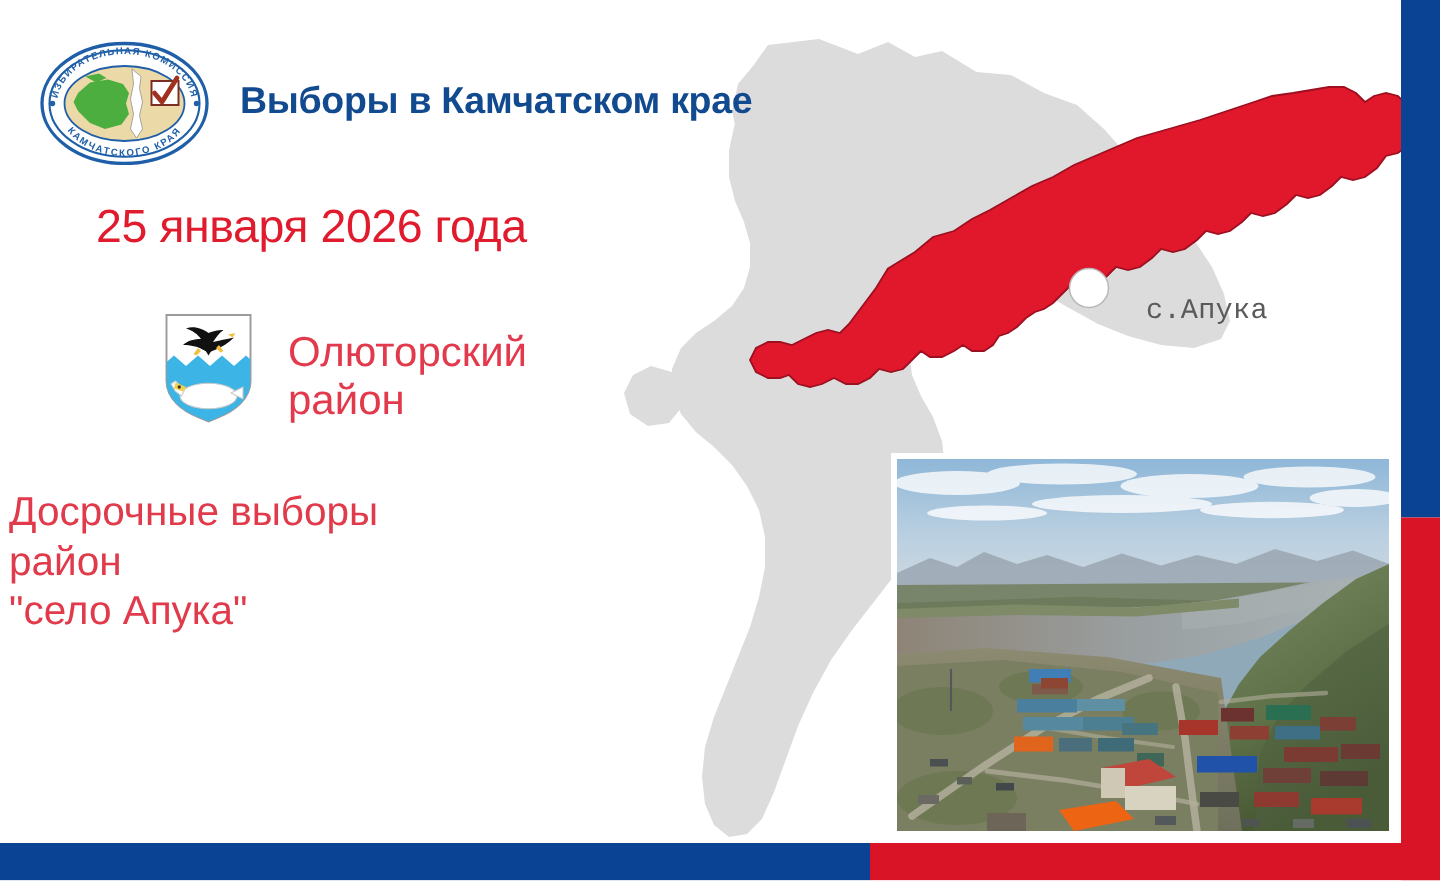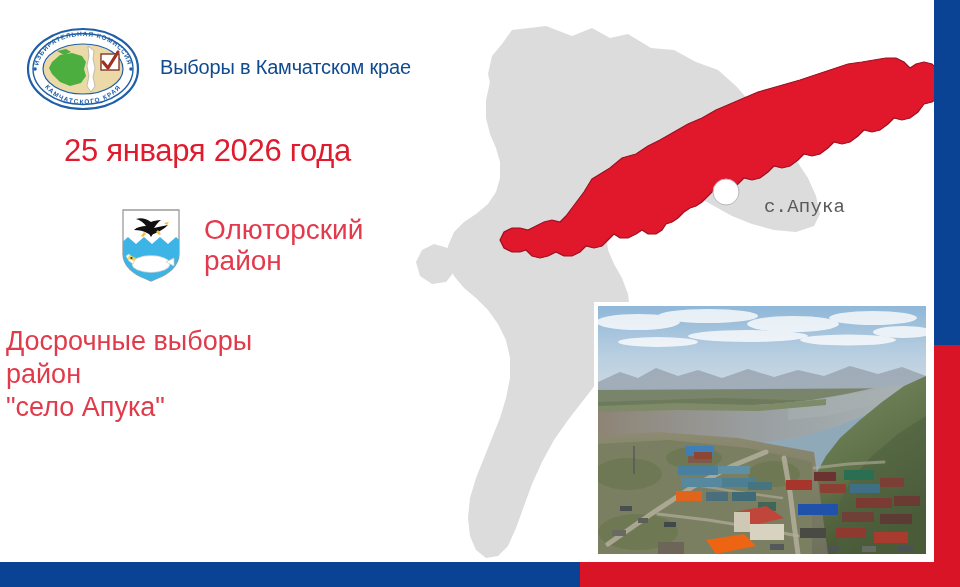--- a/index.html
+++ b/index.html
@@ -52,40 +52,40 @@
   }
 
   
   .header {
     position: absolute; left: 24px; top: 24px;
     display: flex; align-items: center; gap: 18px;
   }
   .logo-wrap { width: 118px; height: 86px; flex: 0 0 auto; }
   .logo-wrap svg { display: block; width: 118px; height: 86px; }
   .header-title {
-    font-size: 20px;
-    font-weight: normal;
+    font-size: 25px;
+    font-weight: bold;
     color: #124a8f;
     white-space: nowrap;
     letter-spacing: -0.2px;
   }
 
   
   .date-line {
     position: absolute; left: 64px; top: 133px;
     font-size: 31px; font-weight: normal;
     color: #e01b2d;
     white-space: nowrap;
     letter-spacing: -0.3px;
   }
 
   
   .district {
-    position: absolute; left: 120px; top: 208px;
-    display: flex; align-items: center; gap: 22px;
+    position: absolute; left: 108px; top: 208px;
+    display: flex; align-items: flex-end; gap: 22px;
   }
   .coa-wrap { width: 62px; height: 74px; flex: 0 0 auto; }
   .coa-wrap svg { display: block; width: 62px; height: 74px; }
   .district-name {
     font-size: 28px;
     color: #e23a4c;
     line-height: 1.12;
     white-space: nowrap;
   }
 

